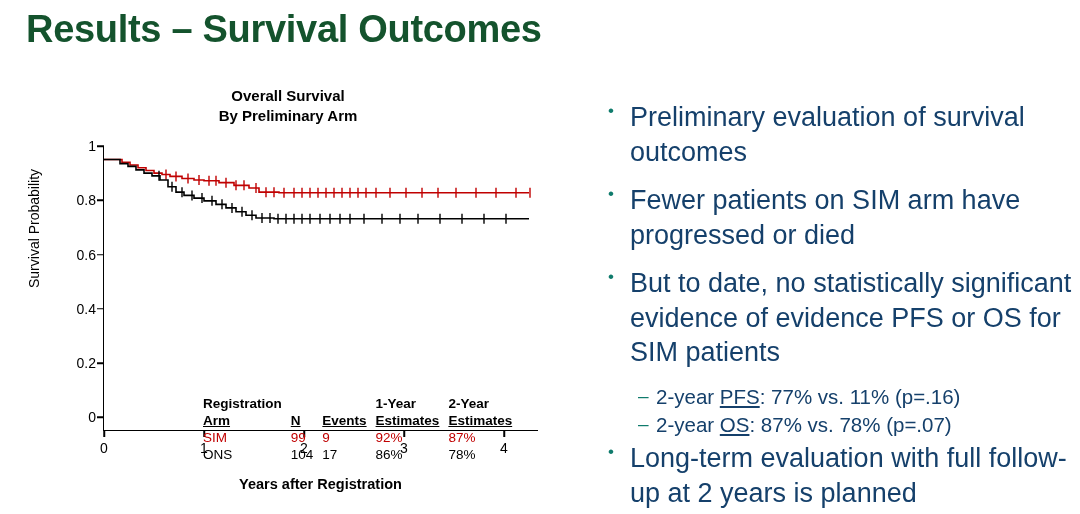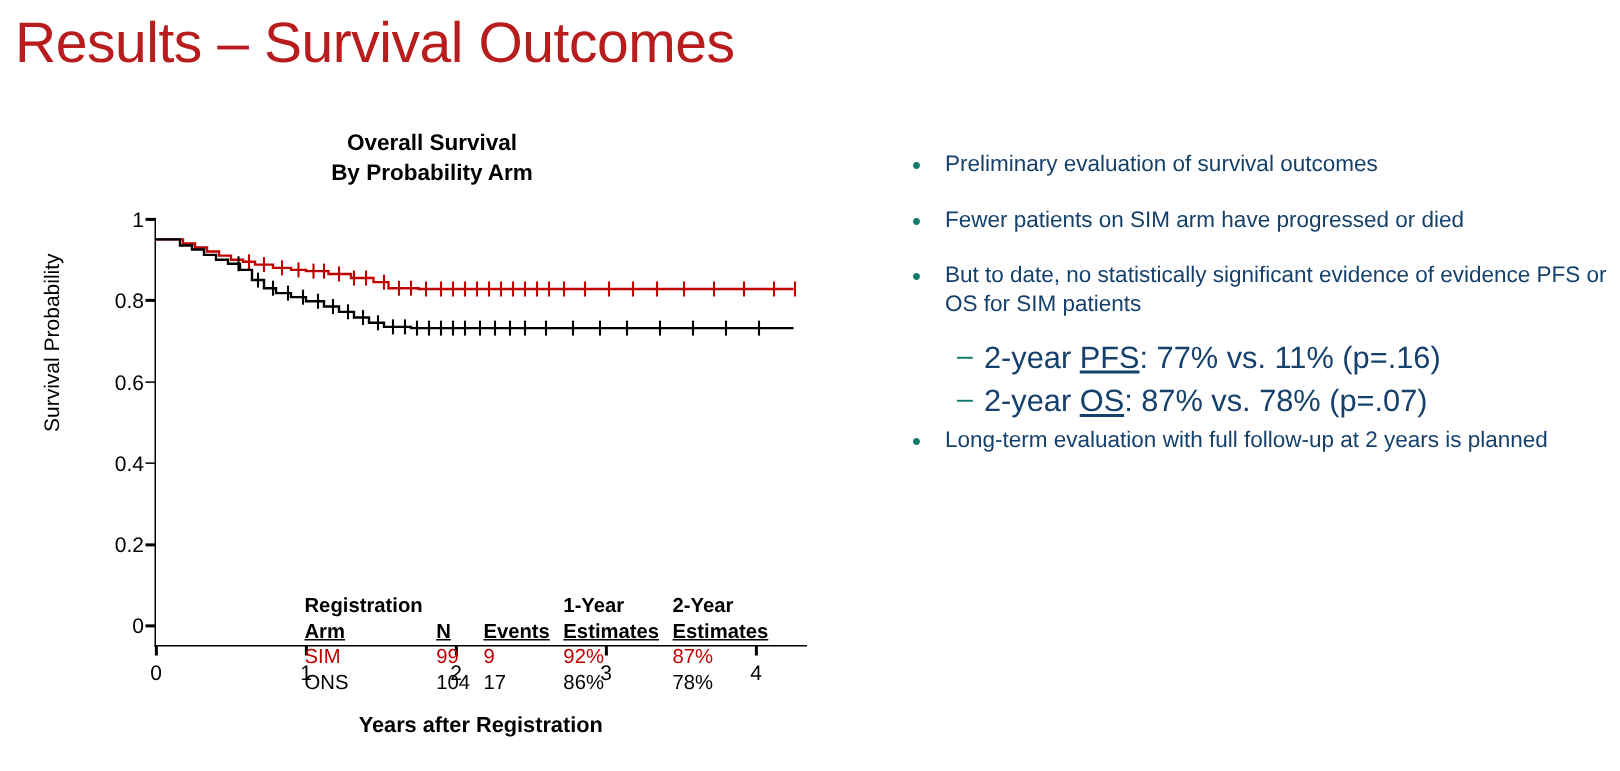--- a/index.html
+++ b/index.html
@@ -14,25 +14,25 @@
     overflow: hidden;
     position: relative;
   }
   #slide {
     position: relative;
     width: 1080px;
     height: 514px;
   }
   #slide-title {
     position: absolute;
-    left: 10px;
+    left: 26px;
     top: 8px;
     font-size: 38px;
-    font-weight: normal;
-    color: #b91c1c;
+    font-weight: bold;
+    color: #14532d;
     letter-spacing: -0.3px;
   }
   
   #chart-panel {
     position: absolute;
     left: 8px;
     top: 78px;
     width: 590px;
     height: 428px;
   }
@@ -162,21 +162,21 @@
     margin-bottom: 14px;
   }
   .bullet-mark {
     color: #0f7b6c;
     font-size: 17px;
     line-height: 1.35;
     width: 22px;
     flex: none;
   }
   .bullet-text {
-    font-size: 15px;
+    font-size: 27px;
     line-height: 1.28;
     color: #15406b;
   }
   .sub-row {
     display: flex;
     align-items: flex-start;
     margin: 2px 0 2px 30px;
   }
   .sub-mark {
     color: #0f7b6c;
@@ -196,21 +196,21 @@
 <body>
 
 <div id="slide">
 
   <div id="slide-title">Results – Survival Outcomes</div>
 
   <div id="chart-panel">
 
     <div id="chart-title">
       <div>Overall Survival</div>
-      <div>By Probability Arm</div>
+      <div>By Preliminary Arm</div>
     </div>
 
     <div id="y-axis-label">Survival Probability</div>
 
     <div id="plot-area">
       <svg id="curve-svg" viewBox="0 0 435 285" preserveAspectRatio="none">
           <path d="M0,13.571428571428612 L10.000000000000002,13.571428571428612 L10.000000000000002,13.571428571428612 L18,13.571428571428612 L18,16.285714285714278 L26.000000000000004,16.285714285714278 L26.000000000000004,19 L34.00000000000001,19 L34.00000000000001,21.714285714285722 L42,21.714285714285722 L42,24.428571428571445 L50.00000000000001,24.428571428571445 L50.00000000000001,27.142857142857167 L58,27.142857142857167 L58,28.5 L66.00000000000001,28.5 L66.00000000000001,30.400000000000034 L78.00000000000001,30.400000000000034 L78.00000000000001,32.571428571428584 L90.00000000000001,32.571428571428584 L90.00000000000001,33.928571428571445 L100.00000000000001,33.928571428571445 L100.00000000000001,34.74285714285713 L115,34.74285714285713 L115,36.64285714285714 L130,36.64285714285714 L130,39.35714285714289 L145.00000000000003,39.35714285714289 L145.00000000000003,42.071428571428584 L155.00000000000003,42.071428571428584 L155.00000000000003,46.14285714285714 L175,46.14285714285714 L175,46.68571428571428 L220.00000000000003,46.68571428571428 L220.00000000000003,46.68571428571428 L280,46.68571428571428 L280,46.68571428571428 L340,46.68571428571428 L340,46.68571428571428 L400.00000000000006,46.68571428571428 L400.00000000000006,46.68571428571428 L425,46.68571428571428 L425,46.68571428571428" fill="none" stroke="#c00000" stroke-width="1.6"></path>
           <g>
             <line x1="62" x2="62" y1="23.5" y2="33.5" stroke="#c00000" stroke-width="1.4"></line>
             <line x1="72" x2="72" y1="25.400000000000034" y2="35.400000000000034" stroke="#c00000" stroke-width="1.4"></line>

